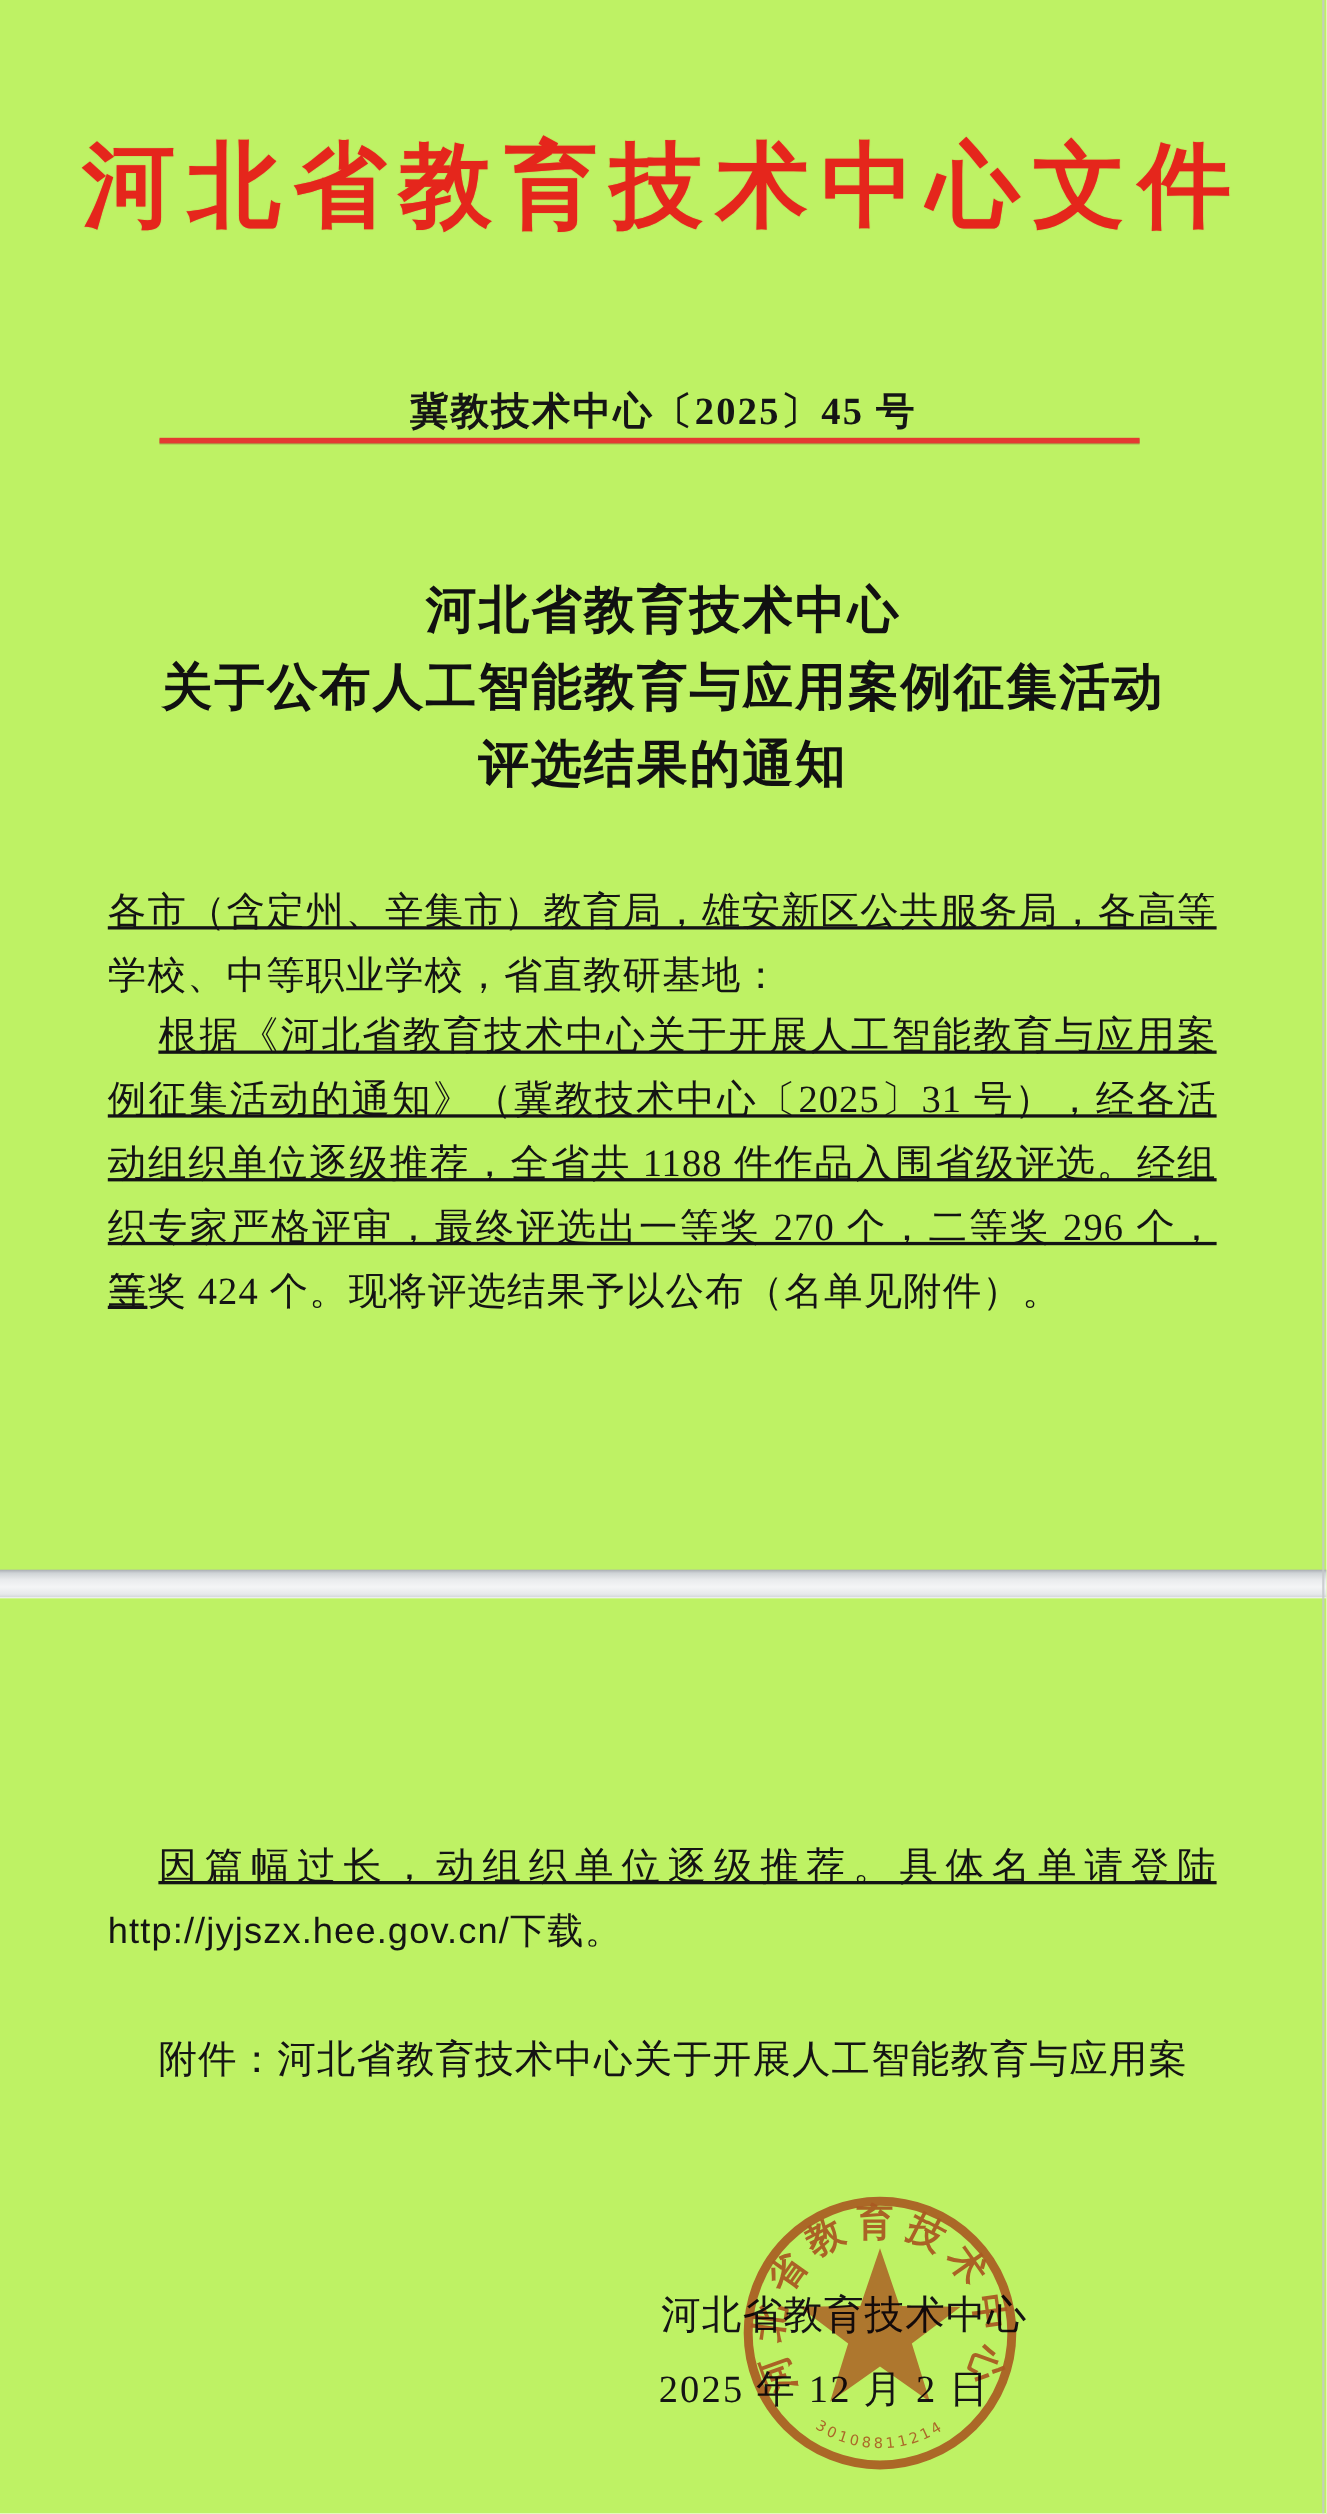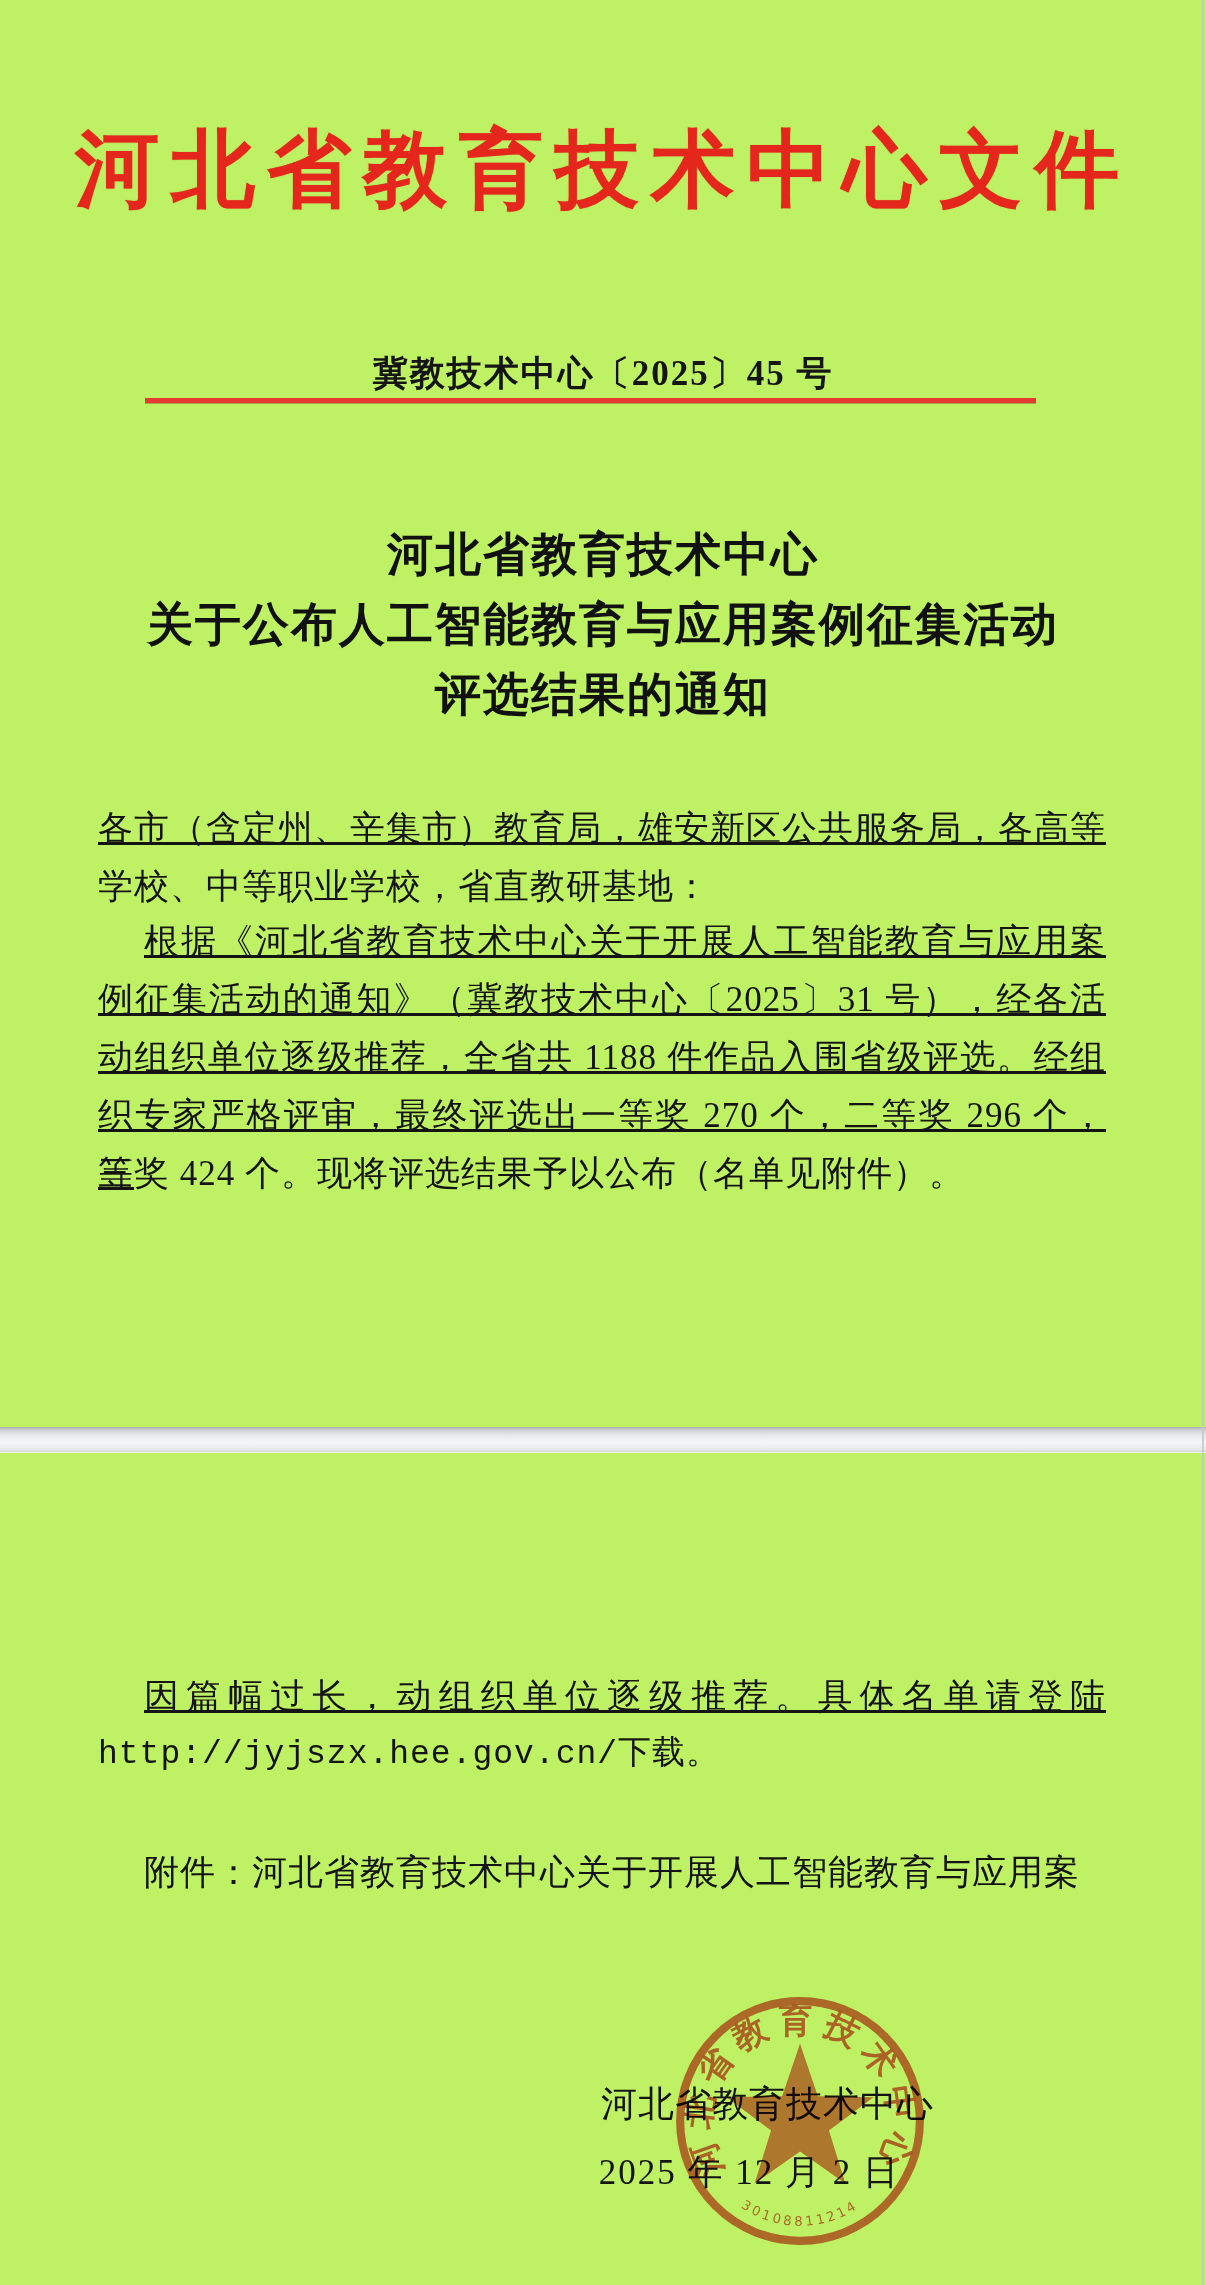--- a/index.html
+++ b/index.html
@@ -39,21 +39,21 @@
     position:absolute;left:98px;width:1008px;
     font-size:35px;line-height:58px;color:#141414;
     letter-spacing:1px;white-space:nowrap;
   }
   .just{
     white-space:normal;text-align:justify;text-align-last:justify;
     text-justify:inter-character;
     text-decoration:underline;
   }
   .indent{padding-left:46px;width:962px;}
-  .url{font-family:Liberation Mono, monospace;font-size:33px;}
+  .url{font-family:Liberation Sans, sans-serif;font-size:33px;}
 
   
   .break-band{
     position:absolute;top:1427px;left:0;width:1206px;height:26px;
     background:linear-gradient(to bottom,
       #a9adb2 0%,#cfd3d6 12%,#e9ebed 35%,#f4f5f6 60%,
       #e7e9eb 85%,#d8dbdd 94%,#fdfdfd 100%);
   }
   
   .scan-edge{

